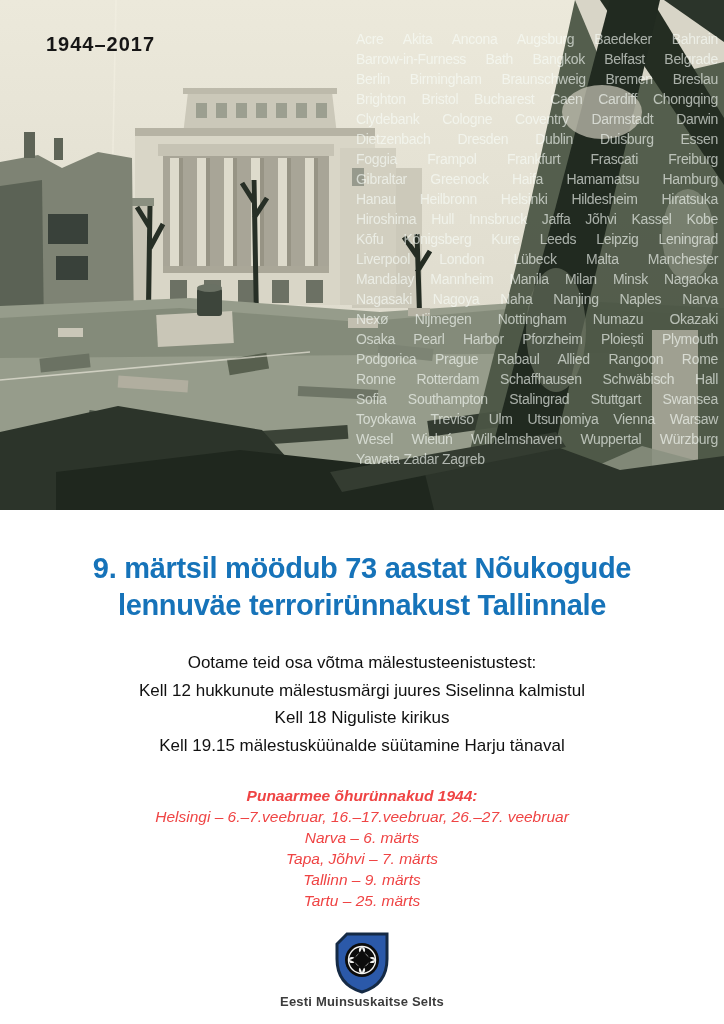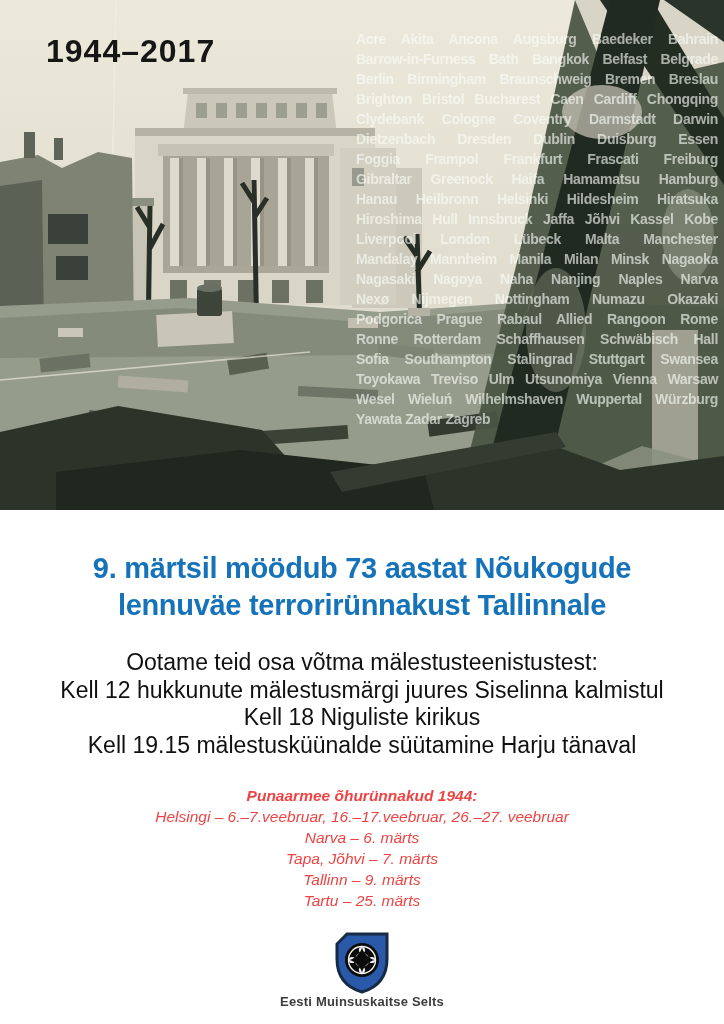--- a/index.html
+++ b/index.html
@@ -6,38 +6,38 @@
   .poster {
     position:relative; width:724px; height:1024px; background:#ffffff;
     font-family:"Liberation Sans","DejaVu Sans",sans-serif; overflow:hidden;
     margin:0 auto;
   }
   
   .photo { position:relative; width:724px; height:510px; background:#d8d5c7; }
   .photo svg.art { position:absolute; inset:0; width:100%; height:100%; display:block; }
   .year {
     position:absolute; top:33px; left:46px;
-    font-size:32px; font-weight:bold; letter-spacing:1px;
+    font-size:20px; font-weight:bold; letter-spacing:1px;
     color:var(--year-text,#161616);
   }
   .cities { position:absolute; top:29px; left:356px; width:362px; }
   .city-line {
-    font-weight:bold; font-size:14px; line-height:20px; letter-spacing:-0.3px;
+    font-weight:normal; font-size:14px; line-height:20px; letter-spacing:-0.3px;
     color:rgba(249,253,249,0.63);
     text-align:justify; text-align-last:justify; text-justify:inter-word;
   }
   .city-line.last { text-align-last:left; }
   
   .content { text-align:center; }
   .headline {
     margin:40px 0 0; font-weight:bold; font-size:29px; line-height:37px;
     letter-spacing:-0.3px; color:var(--headline-blue,#1673b9);
   }
   .headline span { display:block; }
-  .invite { margin-top:25px; font-size:23px; line-height:27.5px; color:#111111; }
+  .invite { margin-top:25px; font-size:17px; line-height:27.5px; color:#111111; }
   .raids  { margin-top:26px; font-style:italic; font-size:15.5px; line-height:21px; color:#ef4444; }
   .raids-title { font-weight:bold; }
   .logo-block { margin-top:21px; }
   .logo-block svg { width:54px; height:62px; display:block; margin:0 auto; }
   .org { margin-top:0; font-size:13px; font-weight:bold; color:#3c3c3c; letter-spacing:0.2px; }
 </style>
 </head>
 <body>
 
 <div class="poster">
@@ -152,24 +152,26 @@
       <div class="city-line">Acre Akita Ancona Augsburg Baedeker Bahrain</div>
       <div class="city-line">Barrow-in-Furness Bath Bangkok Belfast Belgrade</div>
       <div class="city-line">Berlin Birmingham Braunschweig Bremen Breslau</div>
       <div class="city-line">Brighton Bristol Bucharest Caen Cardiff Chongqing</div>
       <div class="city-line">Clydebank Cologne Coventry Darmstadt Darwin</div>
       <div class="city-line">Dietzenbach Dresden Dublin Duisburg Essen</div>
       <div class="city-line">Foggia Frampol Frankfurt Frascati Freiburg</div>
       <div class="city-line">Gibraltar Greenock Haifa Hamamatsu Hamburg</div>
       <div class="city-line">Hanau Heilbronn Helsinki Hildesheim Hiratsuka</div>
       <div class="city-line">Hiroshima Hull Innsbruck Jaffa Jõhvi Kassel Kobe</div>
+      <div class="city-line">Kōfu Königsberg Kure Leeds Leipzig Leningrad</div>
       <div class="city-line">Liverpool London Lübeck Malta Manchester</div>
       <div class="city-line">Mandalay Mannheim Manila Milan Minsk Nagaoka</div>
       <div class="city-line">Nagasaki Nagoya Naha Nanjing Naples Narva</div>
       <div class="city-line">Nexø Nijmegen Nottingham Numazu Okazaki</div>
+      <div class="city-line">Osaka Pearl Harbor Pforzheim Ploiești Plymouth</div>
       <div class="city-line">Podgorica Prague Rabaul Allied Rangoon Rome</div>
       <div class="city-line">Ronne Rotterdam Schaffhausen Schwäbisch Hall</div>
       <div class="city-line">Sofia Southampton Stalingrad Stuttgart Swansea</div>
       <div class="city-line">Toyokawa Treviso Ulm Utsunomiya Vienna Warsaw</div>
       <div class="city-line">Wesel Wieluń Wilhelmshaven Wuppertal Würzburg</div>
       <div class="city-line last">Yawata Zadar Zagreb</div>
     </div>
   </div>
 
   <div class="content">

